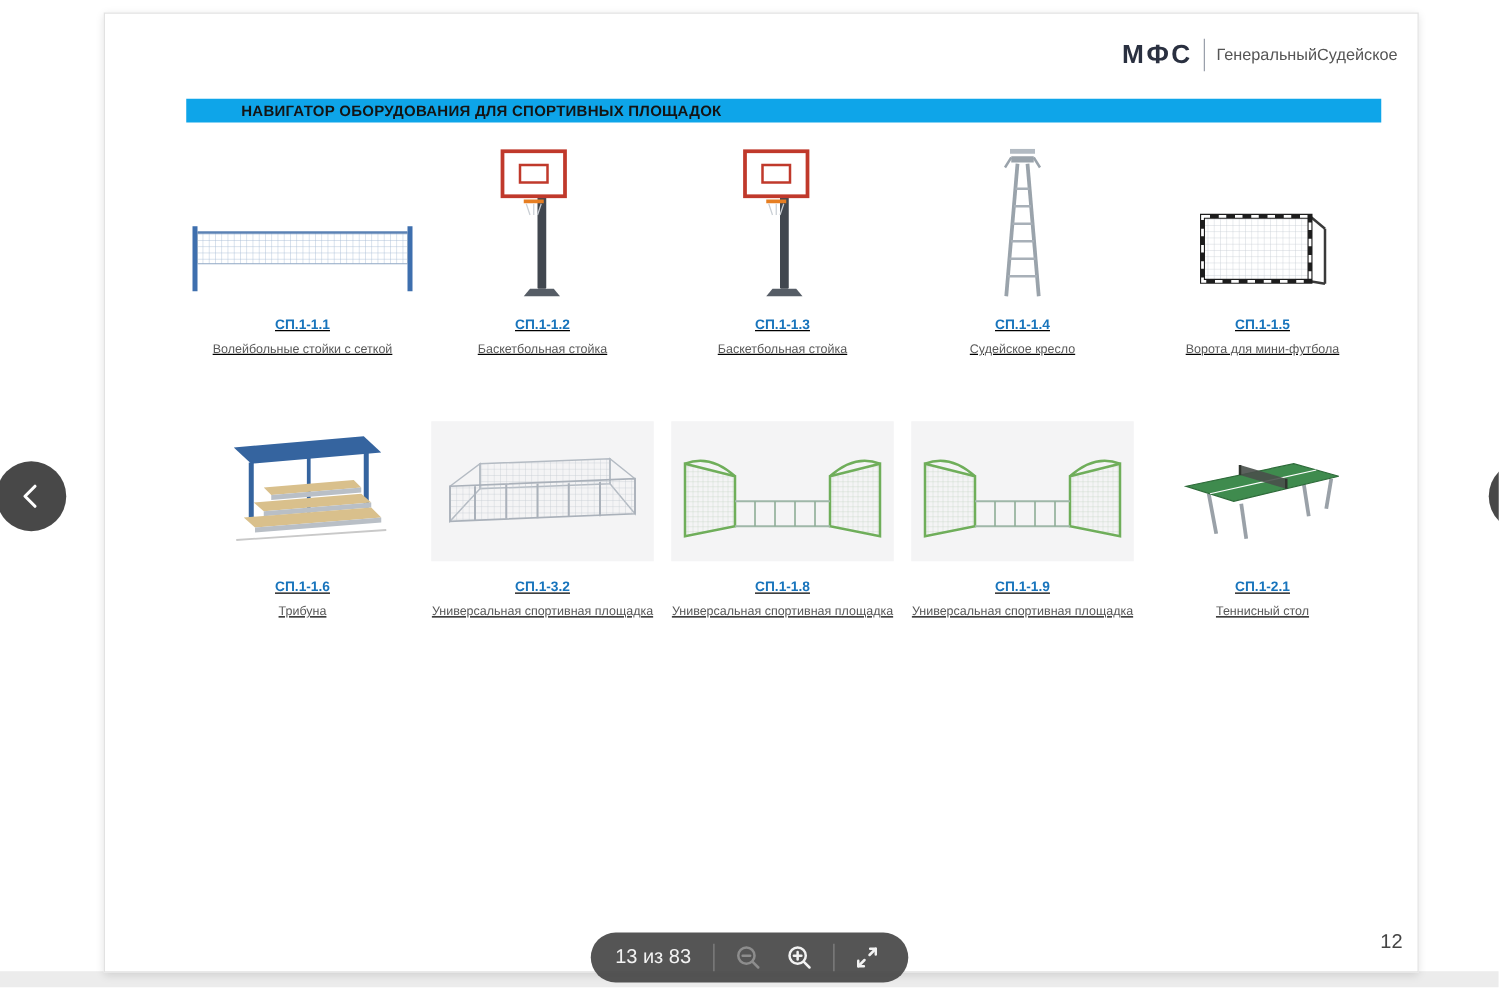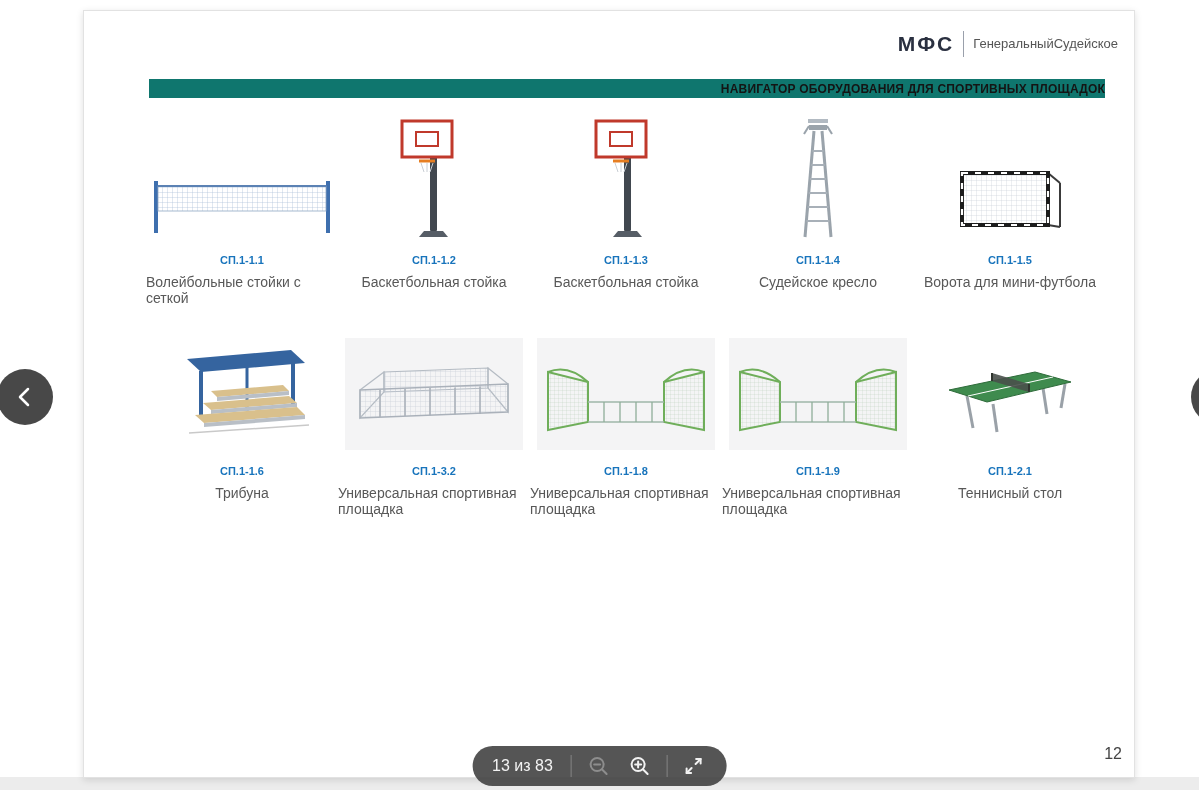--- a/index.html
+++ b/index.html
@@ -17,36 +17,36 @@
 
   
   .brand { position:absolute; top:20px; right:16px; display:flex; align-items:center; gap:9px;justify-content:center; }
   .brand-name { font-size:21px; font-weight:bold; color:#2a3040; letter-spacing:2px; }
   .brand-divider { width:1px; height:26px; background:#9aa0ab; }
   .brand-tagline { display:flex; flex-direction:row; font-size:13px; color:#555; line-height:1.35; }
 
   
   .title-bar {
     position:absolute; left:65px; top:68px; width:956px; height:19px;
-    background:#0f766e; display:flex; align-items:center;
-    padding-left:24px; box-sizing:border-box;
-    font-size:12px; font-weight:bold; color:#141414; letter-spacing:.2px;justify-content:flex-end;
+    background:#0ea5e9; display:flex; align-items:center;
+    padding-left:44px; box-sizing:border-box;
+    font-size:12px; font-weight:bold; color:#141414; letter-spacing:.2px;
   }
 
   
   .grid {
     position:absolute; left:62px; top:100px; width:960px;
-    display:grid; grid-template-columns:repeat(5,192px); row-gap:32px;
+    display:grid; grid-template-columns:repeat(5,192px); row-gap:52px;text-decoration:underline;
   }
   .card { display:flex; flex-direction:column; align-items:center; }
   .card-img { height:128px; display:flex; align-items:flex-end; justify-content:center; }
   .card-img.h2 { height:112px; align-items:center; }
   .card-img.shade { background:#f4f4f5; width:178px; }
   .card-code { margin-top:15px; font-size:11px; font-weight:bold; color:#1874bc; }
-  .card-caption { margin-top:8px; font-size:14px; color:#585858; }
+  .card-caption { margin-top:8px; font-size:10px; color:#585858; }
 
   .page-number { position:absolute; right:12px; bottom:14px; font-size:16px; color:#444; }
 
   
   .nav {
     position:absolute; width:56px; height:56px; border-radius:50%;
     background:rgba(56,56,56,.92); border:none; cursor:pointer;
     display:flex; align-items:center; justify-content:center; z-index:5; padding:0;
   }
   .nav.prev { left:-3px; top:369px; }

